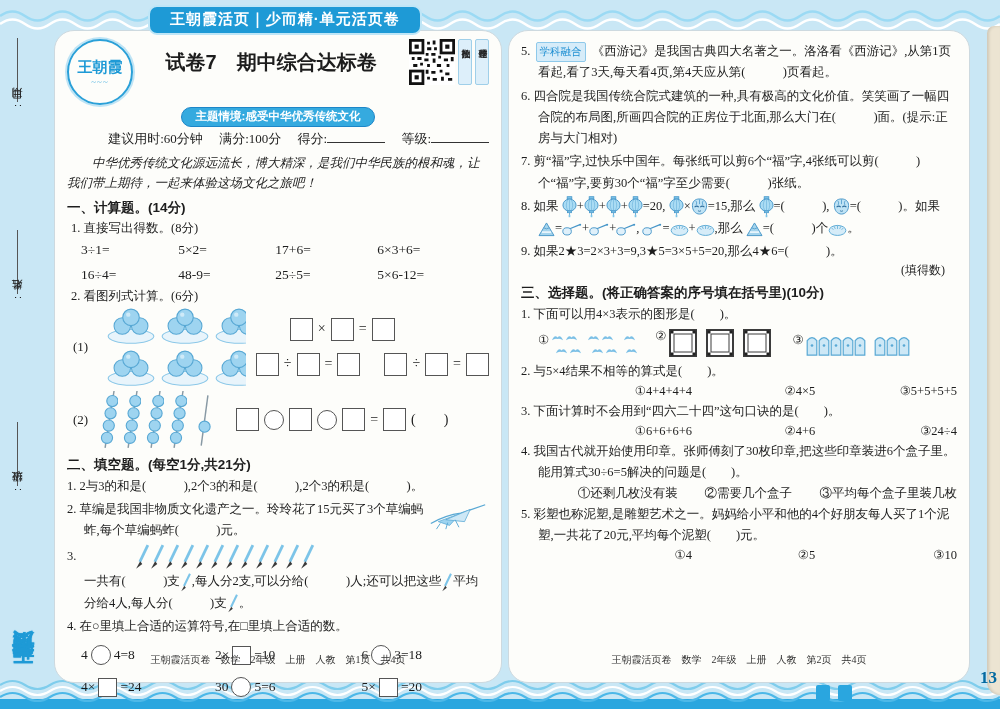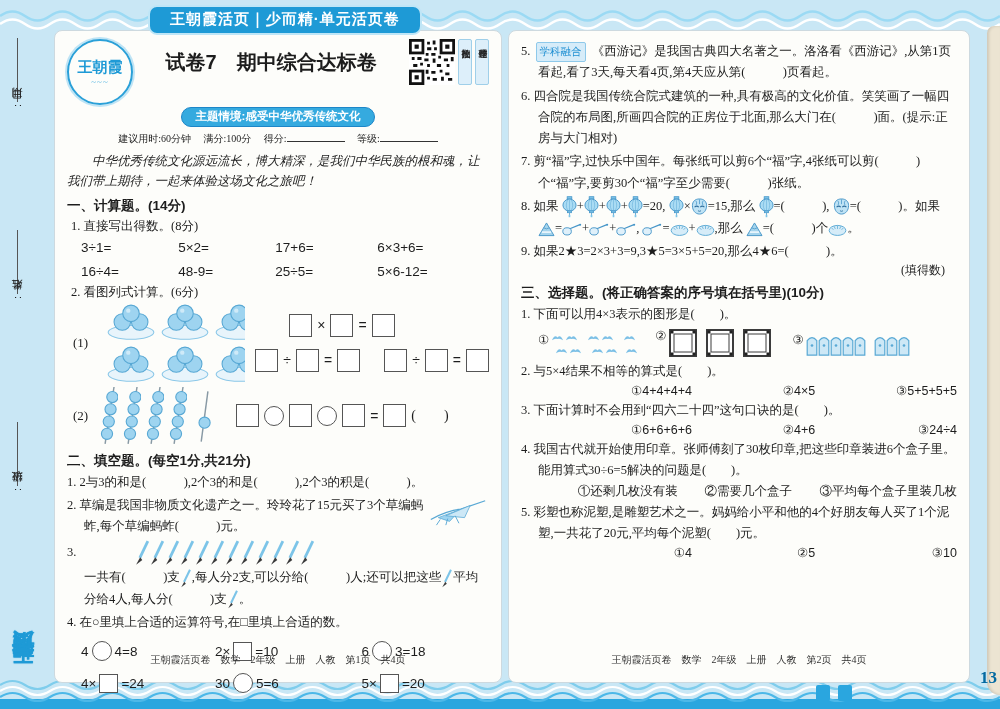--- a/index.html
+++ b/index.html
@@ -15,58 +15,58 @@
   .sidestrip{position:absolute;left:0;top:30px;bottom:24px;width:52px;}
   .sfield{position:absolute;left:6px;width:22px;display:flex;flex-direction:column;align-items:center;}
   .sfield .line{width:1px;height:64px;background:#555;}
   .sfield .lab{writing-mode:vertical-rl;transform:rotate(180deg);font-size:11px;color:#222;margin-top:2px;
                font-family:"Liberation Sans",sans-serif;}
   .vlogo{position:absolute;left:8px;bottom:4px;writing-mode:vertical-rl;transform:rotate(180deg);
          color:#1e9ad6;font-weight:bold;font-size:22px;font-family:"Liberation Serif",serif;
          letter-spacing:3px;text-shadow:0 0 1px #1e9ad6;}
   
   .page{position:absolute;top:30px;bottom:26px;background:#fdfdfa;border:1px solid #cdd9df;
-        border-radius:8px;padding:8px 12px 24px 12px;box-sizing:border-box;}
+        border-radius:20px;padding:8px 12px 24px 12px;box-sizing:border-box;}
   .page-left{left:54px;width:448px;}
   .page-right{left:508px;width:462px;}
   
   .hdr{display:flex;align-items:flex-start;gap:24px;}
   .logo{width:62px;height:62px;border-radius:50%;border:2px solid #2aa0d8;box-shadow:0 0 0 2px #bfe4f5;
         display:flex;flex-direction:column;align-items:center;justify-content:center;flex:0 0 auto;}
   .logo .lt{color:#1e9ad6;font-weight:bold;font-size:15px;}
   .logo .lw{color:#5cb8e2;font-size:9px;letter-spacing:1px;}
   .hmid{flex:1;text-align:center;}
   .title{font-family:"Liberation Sans",sans-serif;font-weight:bold;font-size:20px;margin-top:10px;}
   .qrbox{display:flex;gap:3px;flex:0 0 auto;align-items:stretch;}
   .qrcap{writing-mode:vertical-rl;font-size:9px;background:#ddeffa;color:#1d1d1d;padding:2px 1px;
          border:1px solid #9fcfe9;border-radius:2px;line-height:1.1;}
   .badge-theme{display:block;margin:2px auto 0;width:fit-content;background:#35aadf;color:#fff;
          font-family:"Liberation Sans",sans-serif;font-weight:bold;font-size:11.5px;
          padding:1px 14px 2px;border-radius:10px;border:1px solid #1d86c8;}
-  .meta{text-align:center;font-size:10px;margin-top:3px;}
+  .meta{text-align:right;font-size:13px;margin-top:3px;}
   .meta .uline{display:inline-block;width:58px;height:11px;border-bottom:1px solid #333;}
   .intro{font-size:12.5px;line-height:1.62;margin-top:5px;text-indent:2em;font-style:italic;}
   .sec-h{font-family:"Liberation Sans",sans-serif;font-weight:bold;font-size:13.5px;margin-top:5px;}
   .sub-h{font-size:12.5px;margin-top:3px;padding-left:4px;}
   .grid4{display:grid;grid-template-columns:1fr 1fr 1.05fr 1.15fr;row-gap:9px;font-size:13.5px;
          padding:5px 0 2px 14px;}
   .item{position:relative;font-size:12.5px;line-height:1.7;padding-left:17px;text-indent:-17px;margin-top:2px;}
   .opts{display:grid;grid-template-columns:1.25fr 1fr 1.15fr;font-size:12.5px;padding-left:17px;margin-top:1px;text-align:right;}
   .optrow{display:flex;gap:18px;align-items:flex-end;padding-left:17px;margin:2px 0 3px;}
   .optitem{display:flex;align-items:flex-start;gap:2px;font-size:12.5px;}
   .box{display:inline-block;width:21px;height:21px;border:1.4px solid #555;vertical-align:middle;background:#fff;}
   .box.sm{width:17px;height:17px;}
   .ocirc{display:inline-block;width:18px;height:18px;border:1.4px solid #555;border-radius:50%;vertical-align:middle;background:#fff;}
   .eqline{display:flex;align-items:center;gap:5px;font-size:14px;margin:6px 0;}
   .figrow{display:flex;align-items:center;gap:10px;padding-left:6px;}
   .fig-eqs{display:flex;flex-direction:column;justify-content:center;}
   .gap20{width:14px;}
   .p4grid{display:grid;grid-template-columns:1.05fr 1.15fr 1fr;row-gap:12px;padding:8px 0 2px 14px;font-size:13.5px;}
   .p4grid span{display:flex;align-items:center;gap:3px;}
-  .fb{font-family:Liberation Sans, sans-serif;}
+  .fb{font-family:Liberation Serif, serif;}
   .badge-subj{display:inline-block;background:#d6ecf9;color:#1f8fd2;border:1px solid #8ec9ea;
         font-family:"Liberation Sans",sans-serif;font-size:10.5px;padding:0 3px;border-radius:2px;
         margin:0 3px 0 2px;text-indent:0;}
   .note-r{text-align:right;font-size:12px;padding-right:12px;}
   .footer{position:absolute;bottom:15px;left:0;right:0;text-align:center;font-size:10px;color:#333;}
   .pagenum{position:absolute;right:-28px;bottom:-6px;font-weight:bold;font-size:17px;color:#0369a1;}
   .icon{vertical-align:middle;}
   .hopper{float:right;margin:2px 0 0 4px;shape-outside:border-box;}
   .brushline{display:flex;justify-content:center;padding-right:60px;}
   .deco-tab{position:absolute;width:14px;height:16px;background:#2aa6df;bottom:8px;border-radius:2px;}

